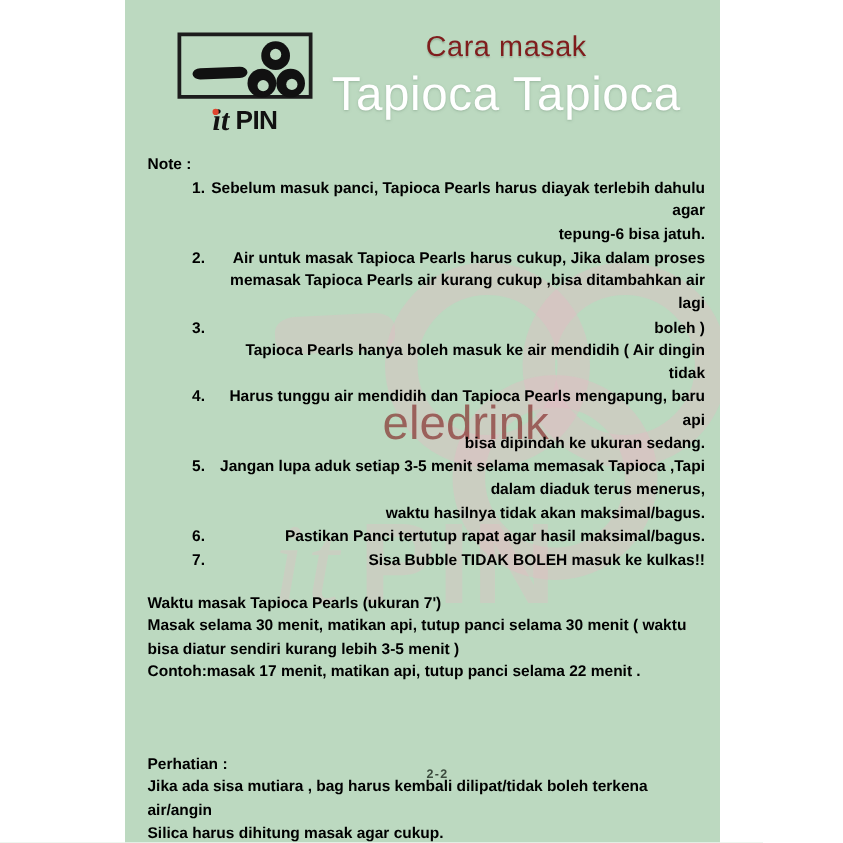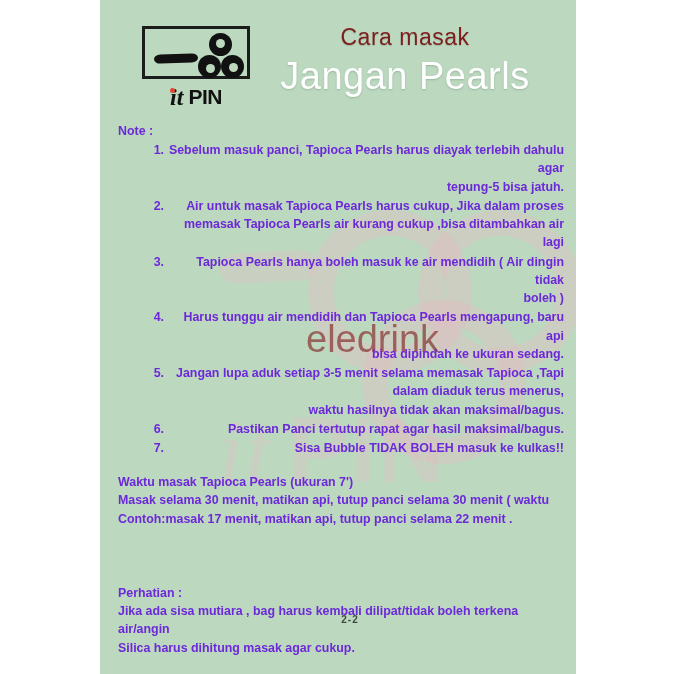--- a/index.html
+++ b/index.html
@@ -192,21 +192,21 @@
     text-shadow: 0 1px 2px rgba(120,150,125,.5);
     white-space: nowrap;
   }
 
   
   #body-text {
     position: absolute;
     left: 18px;
     top: 122px;
     width: 446px;
-    color: #6d28d9;
+    color: #000000;
     font-size: 12.4px;
     font-weight: bold;
     line-height: 1.47;
   }
   .note-head {
     margin: 0 0 1px 0;
     font-size: 12.4px;
     font-weight: bold;
   }
   ol.notes {
@@ -275,41 +275,41 @@
         <div class="logo-dot ld2"></div>
         <div class="logo-dot ld3"></div>
       </div>
       <div class="logo-word">
         <span class="lw-it">it</span><span class="lw-dot"></span><span class="lw-pin">PIN</span>
       </div>
     </div>
 
     <div class="title-block">
       <div class="subtitle">Cara masak</div>
-      <div class="maintitle">Jangan Pearls</div>
+      <div class="maintitle">Tapioca Tapioca</div>
     </div>
 
   </div>
 
   <div id="body-text" class="content">
 
     <p class="note-head">Note :</p>
 
     <ol class="notes">
       <li>
         <span class="note-sub">Sebelum masuk panci, Tapioca Pearls harus diayak terlebih dahulu agar</span>
-        <span class="note-sub">tepung-5 bisa jatuh.</span>
+        <span class="note-sub">tepung-6 bisa jatuh.</span>
       </li>
       <li>
         <span class="note-sub">Air untuk masak Tapioca Pearls harus cukup, Jika dalam proses</span>
         <span class="note-sub">memasak Tapioca Pearls air kurang cukup ,bisa ditambahkan air lagi</span>
       </li>
       <li>
+        <span class="note-sub">boleh )</span>
         <span class="note-sub">Tapioca Pearls hanya boleh masuk ke air mendidih ( Air dingin tidak</span>
-        <span class="note-sub">boleh )</span>
       </li>
       <li>
         <span class="note-sub">Harus tunggu air mendidih dan Tapioca Pearls mengapung, baru api</span>
         <span class="note-sub">bisa dipindah ke ukuran sedang.</span>
       </li>
       <li>
         <span class="note-sub">Jangan lupa aduk setiap 3-5 menit selama memasak Tapioca ,Tapi</span>
         <span class="note-sub">dalam diaduk terus menerus,</span>
         <span class="note-sub">waktu hasilnya tidak akan maksimal/bagus.</span>
       </li>
@@ -319,20 +319,21 @@
       <li>
         <span class="note-sub">Sisa Bubble TIDAK BOLEH masuk ke kulkas!!</span>
       </li>
     </ol>
 
     <div class="block-gap-a"></div>
 
     <p class="para">
       <span class="ln">Waktu masak Tapioca Pearls (ukuran 7')</span>
       <span class="ln">Masak selama 30 menit, matikan api, tutup panci selama 30 menit ( waktu</span>
+      <span class="ln">bisa diatur sendiri kurang lebih 3-5 menit )</span>
       <span class="ln">Contoh:masak 17 menit, matikan api, tutup panci selama 22 menit .</span>
     </p>
 
     <div class="block-gap-b"></div>
 
     <p class="para">
       <span class="ln">Perhatian :</span>
       <span class="ln">Jika ada sisa mutiara , bag harus kembali dilipat/tidak boleh terkena air/angin</span>
       <span class="ln">Silica harus dihitung masak agar cukup.</span>
 

